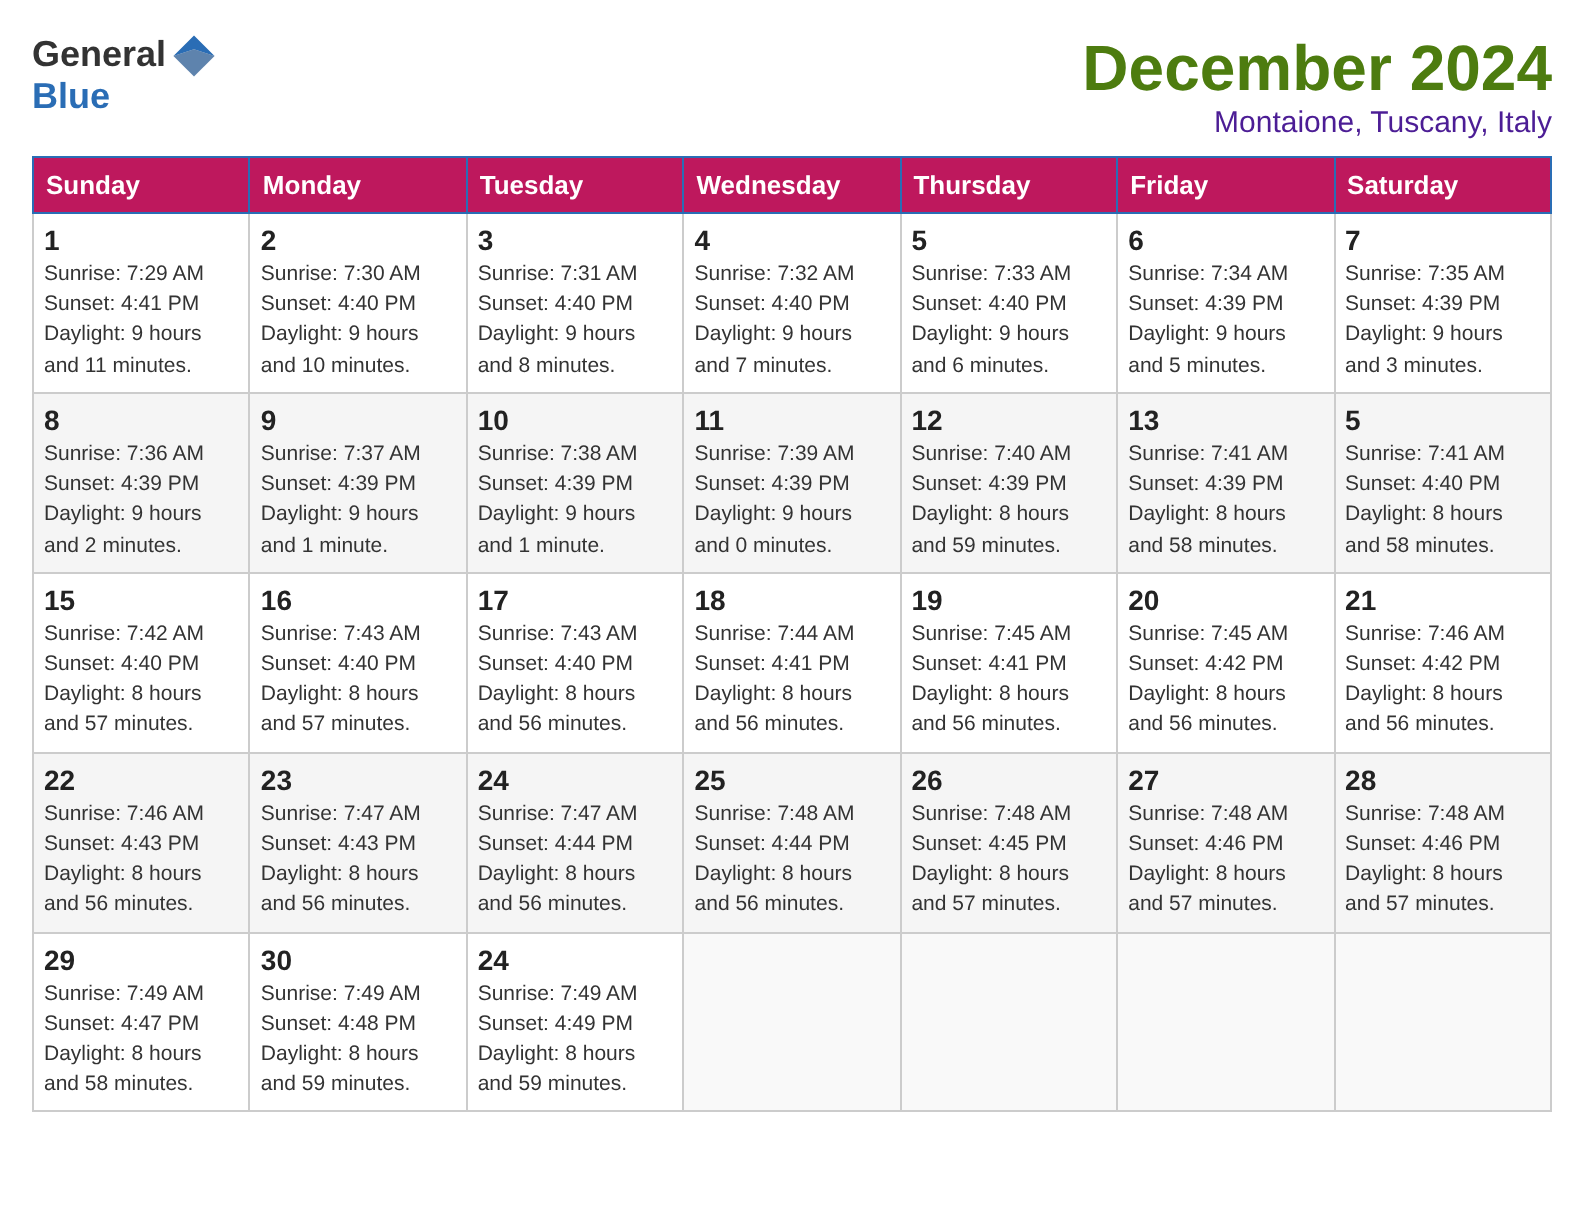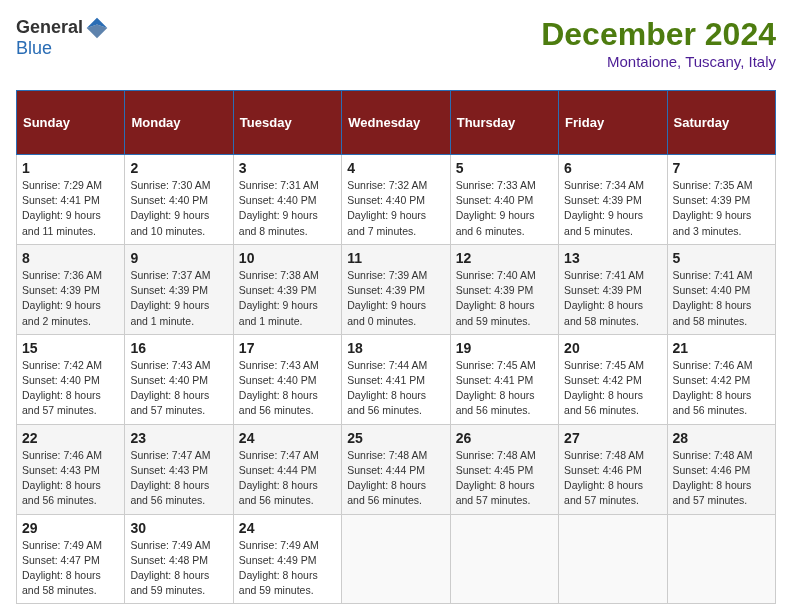--- a/index.html
+++ b/index.html
@@ -7,21 +7,21 @@
       font-family: Arial, sans-serif;
       background: #fff;
       width: 792px;
       min-height: 612px;
       padding: 16px;
     }
     .header {
       display: flex;
       justify-content: space-between;
       align-items: flex-start;
-      margin-bottom: 20px;
+      margin-bottom: 8px;
     }
     .logo {
       display: flex;
       align-items: center;
     }
     .logo-text {
       font-size: 18px;
       font-weight: bold;
       color: #333;
       line-height: 1.2;
@@ -45,24 +45,24 @@
     .subtitle {
       font-size: 15px;
       color: #4c1d95;
     }
     table {
       width: 100%;
       border-collapse: collapse;
       font-size: 11px;
     }
     thead tr th {
-      background-color: #7f1d1d;
+      background-color: #be185d;
       color: #fff;
       text-align: left;
-      padding: 24px 6px;
+      padding: 6px 6px;
       font-size: 13px;
       font-weight: bold;
       border: 1px solid #2a6db5;
       margin-left: 36px;
     }
     tbody tr td {
       border: 1px solid #ccc;
       vertical-align: top;
       padding: 5px 5px;
       width: 107px;
@@ -95,21 +95,21 @@
     <div>
       <div style="display:flex;align-items:center;">
         <span class="logo-text">
           <span style="color:#333;">General</span>
         </span>
         <svg class="logo-icon" viewBox="0 0 28 28">
           <polygon points="14,2 26,14 14,10 2,14" fill="#2a6db5"></polygon>
           <polygon points="14,10 26,14 14,26 2,14" fill="#1a4e8a" opacity="0.7"></polygon>
         </svg>
       </div>
-      <div style="font-size:18px;font-weight:normal;color:#2a6db5;margin-top:-2px;">Blue</div>
+      <div style="font-size:18px;font-weight:bold;color:#2a6db5;margin-top:-2px;">Blue</div>
     </div>
   </div>
   <div class="title-block">
     <div class="month-title">December 2024</div>
     <div class="subtitle">Montaione, Tuscany, Italy</div>
   </div>
 </div>
 
 <table>
   <thead>

